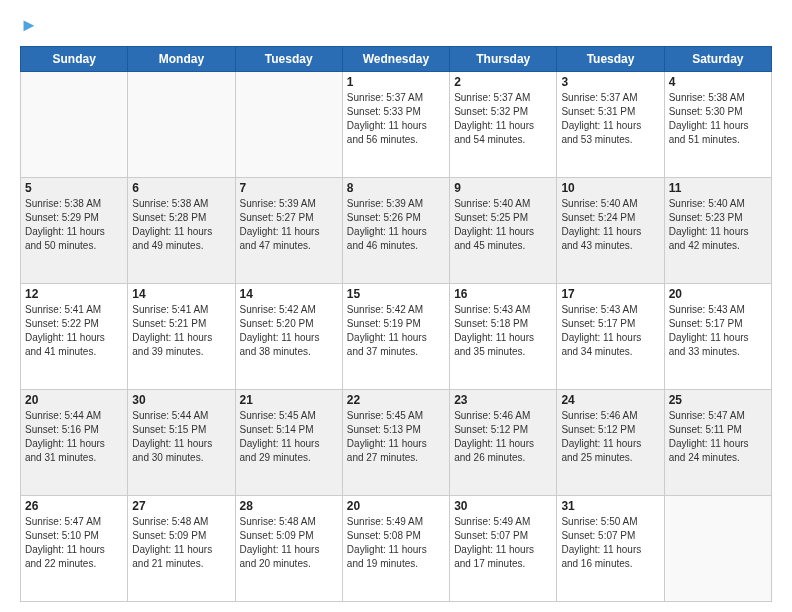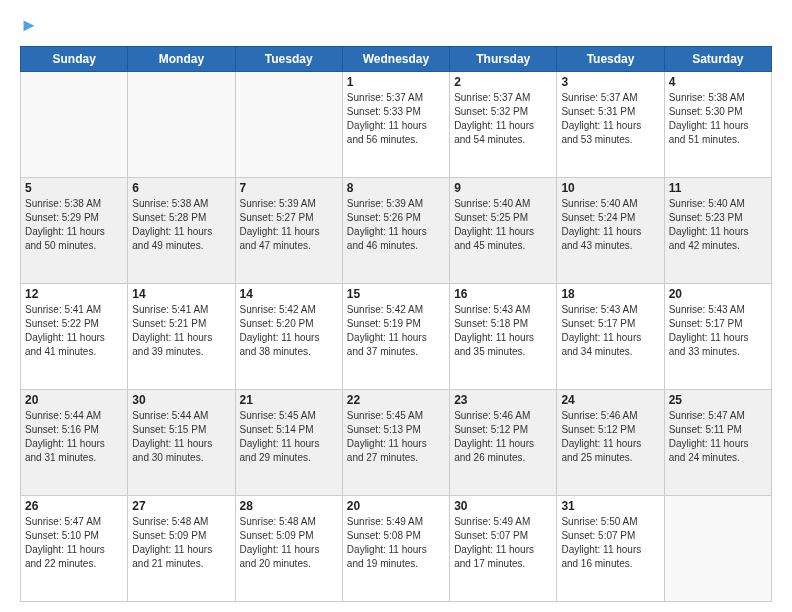--- a/index.html
+++ b/index.html
@@ -239,21 +239,21 @@
 and 37 minutes.</div>
           </td>
           <td>
             <div class="day-number">16</div>
             <div class="day-info" style="white-space: pre-line;">Sunrise: 5:43 AM
 Sunset: 5:18 PM
 Daylight: 11 hours
 and 35 minutes.</div>
           </td>
           <td>
-            <div class="day-number">18</div>
+            <div class="day-number">17</div>
             <div class="day-info" style="white-space: pre-line;">Sunrise: 5:43 AM
 Sunset: 5:17 PM
 Daylight: 11 hours
 and 34 minutes.</div>
           </td>
           <td>
             <div class="day-number">20</div>
             <div class="day-info" style="white-space: pre-line;">Sunrise: 5:43 AM
 Sunset: 5:17 PM
 Daylight: 11 hours

